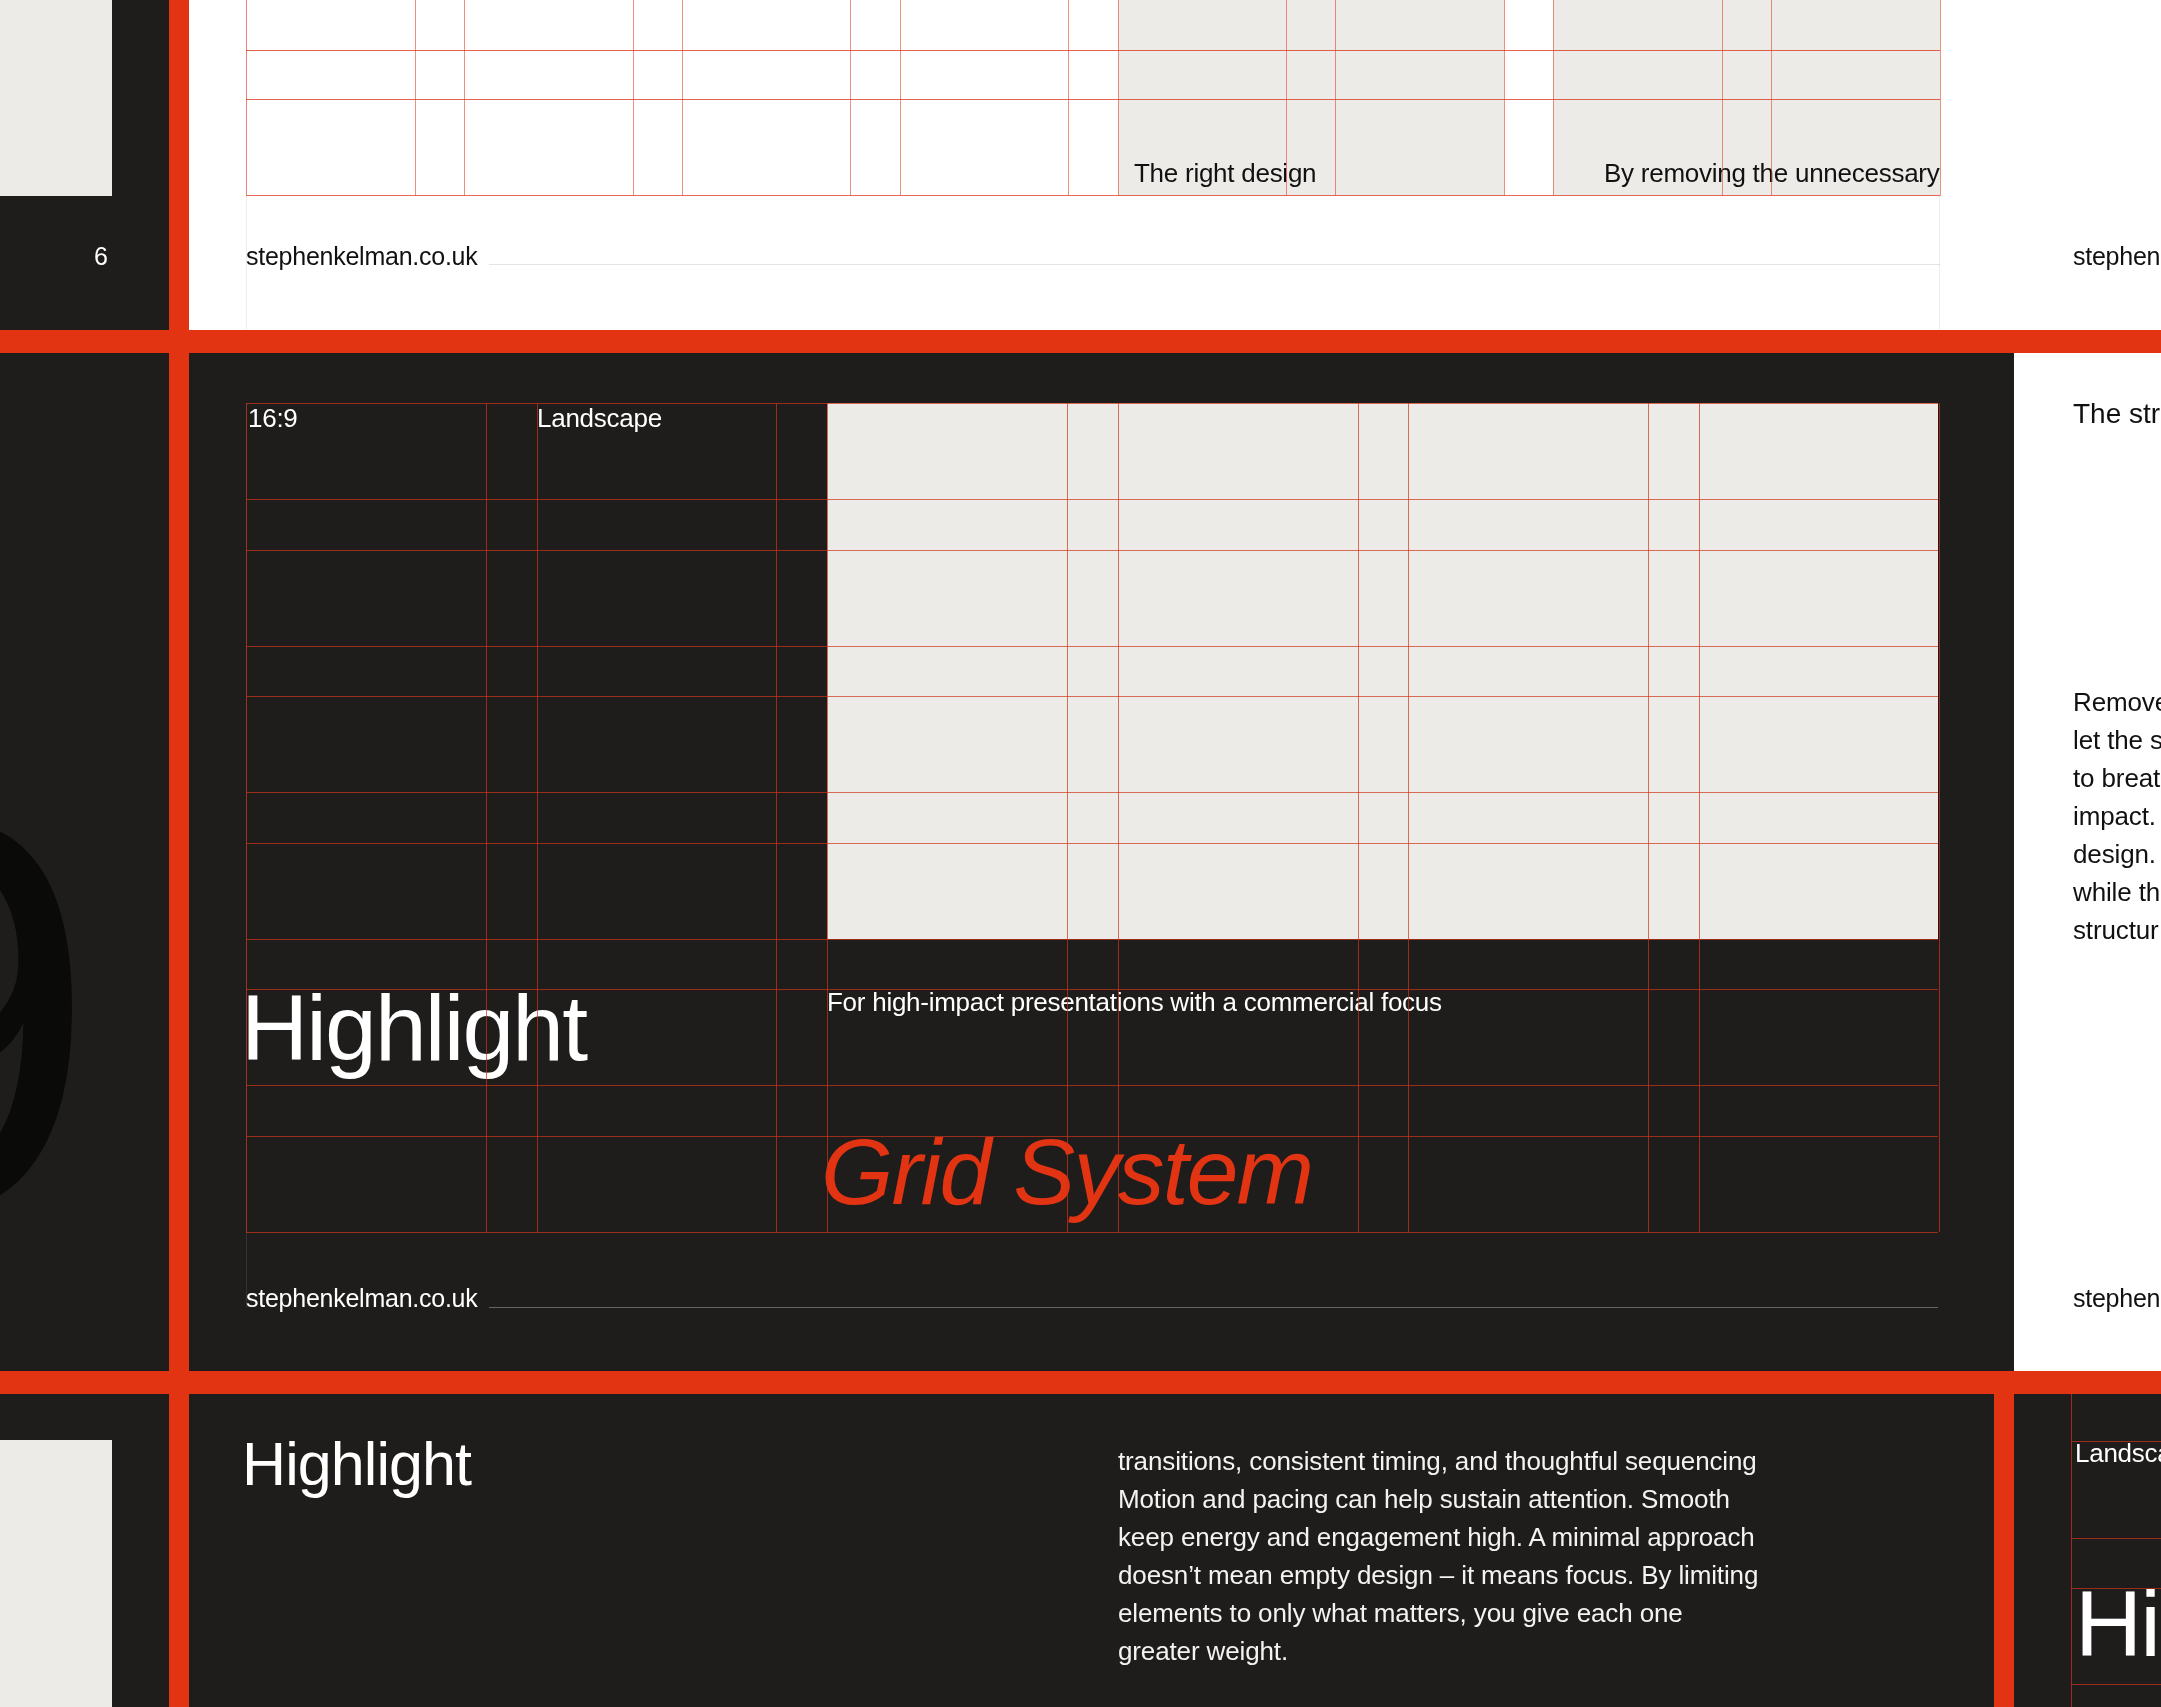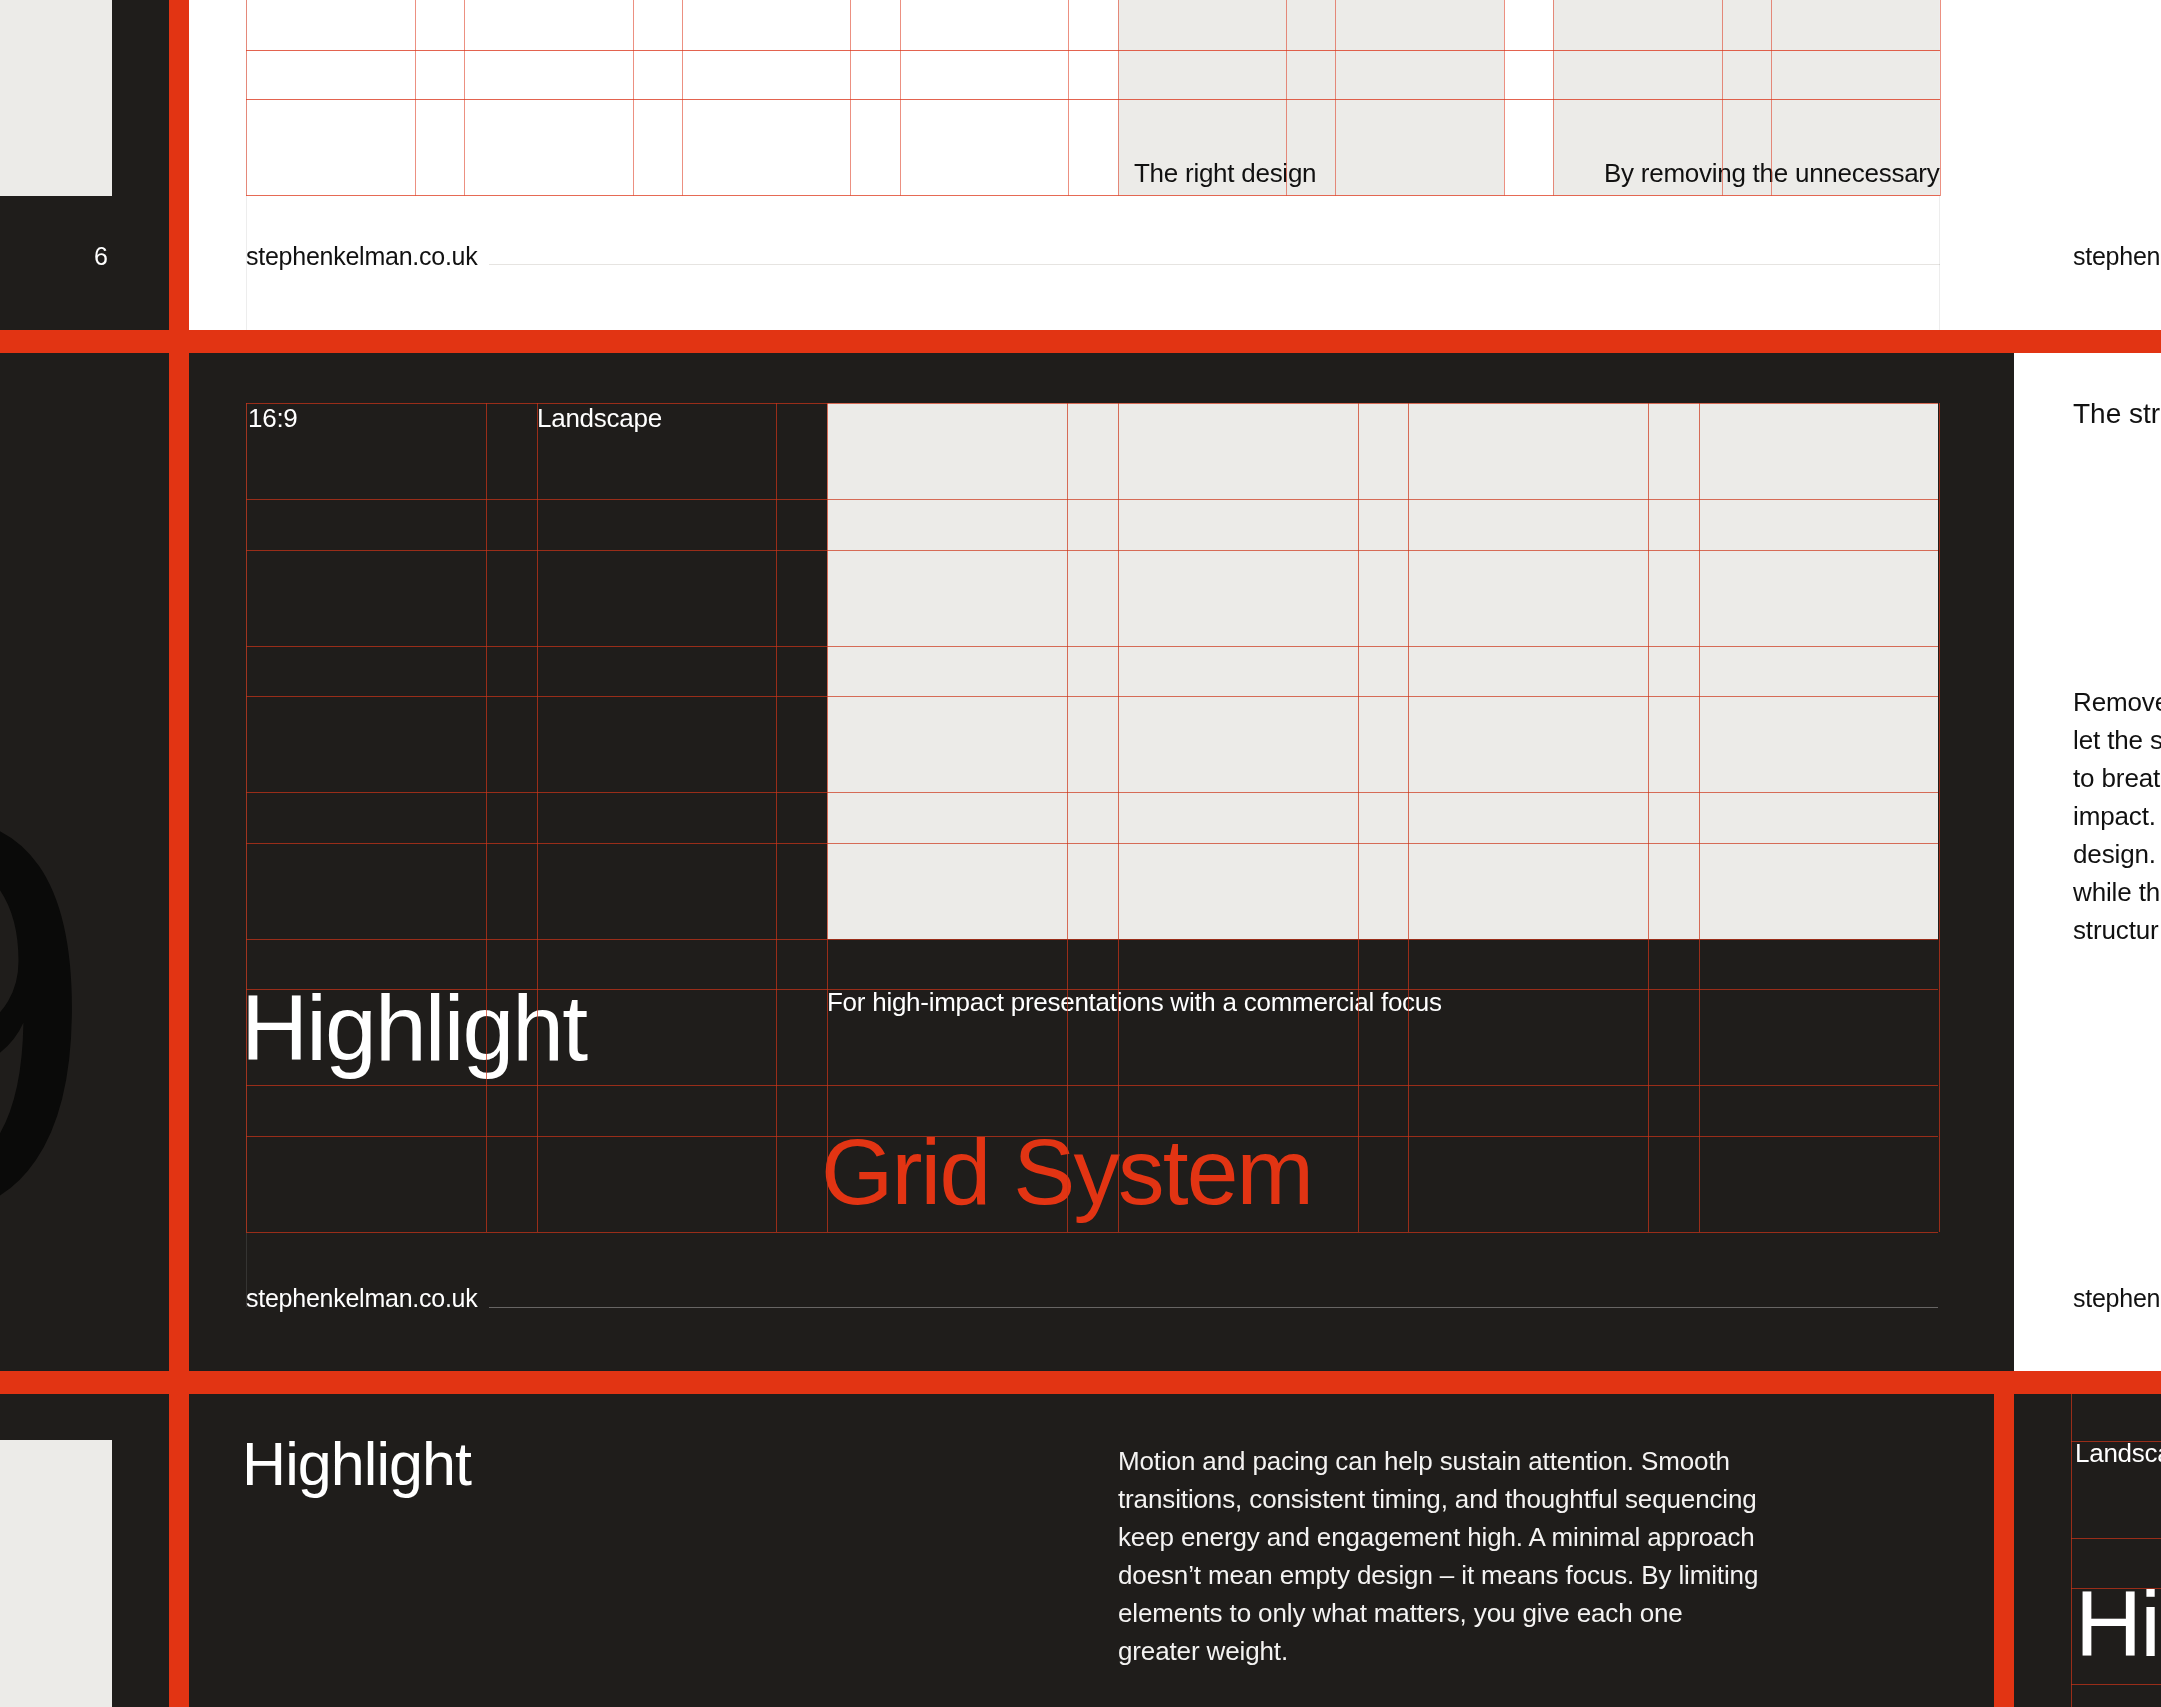--- a/index.html
+++ b/index.html
@@ -89,21 +89,21 @@
   <div class="tile dark" style="left:0; top:353px; width:169px; height:1018px;">
     <span class="numeral" style="left:-212px; top:383px;">9</span>
   </div>
 
   <div class="tile dark" id="tileE" style="left:189px; top:353px; width:1980px; height:1018px;">
     <div class="panel" style="left:638px; top:50px; width:1111px; height:536px;"></div>
     <span class="txt meta w" style="left:59px; top:51px;">16:9</span>
     <span class="txt meta w" style="left:348px; top:51px;">Landscape</span>
     <span class="txt display" style="left:52px; top:629px;">Highlight</span>
     <span class="txt meta w" style="left:638px; top:635px;">For high-impact presentations with a commercial focus</span>
-    <span class="txt display accent" style="left:632px; top:773px;">Grid System</span>
+    <span class="txt display accent" style="left:632px; top:773px;font-style:italic;">Grid System</span>
     <div class="footer-line on-dark" style="left:57px; top:954px; width:1692px;"></div>
     <span class="txt footer-txt w" style="left:57px; top:932px;">stephenkelman.co.uk</span>
     <div class="edge on-dark" style="left:57px; top:50px; height:904px;"></div>
   <div class="gl v-dark" style="left: 57px; top: 50px; height: 829px;"></div>
       <div class="gl v-dark" style="left: 297px; top: 50px; height: 829px;"></div>
       <div class="gl v-dark" style="left: 348px; top: 50px; height: 829px;"></div>
       <div class="gl v-dark" style="left: 587px; top: 50px; height: 829px;"></div>
       <div class="gl v-dark" style="left: 638px; top: 50px; height: 829px;"></div>
       <div class="gl v-dark" style="left: 878px; top: 50px; height: 829px;"></div>
       <div class="gl v-dark" style="left: 929px; top: 50px; height: 829px;"></div>
@@ -140,22 +140,22 @@
     <span class="txt footer-txt b" style="left:59px; top:932px; background:transparent;">stephenke</span>
   </div>
 
   <div class="tile dark" style="left:0; top:1394px; width:169px; height:314px;">
     <div class="panel" style="left:0; top:46px; width:112px; height:268px;"></div>
   </div>
 
   <div class="tile dark" style="left:189px; top:1394px; width:1805px; height:314px;">
     <span class="txt h-mid" style="left:53px; top:40px;">Highlight</span>
     <div class="para w" style="position:absolute; left:929px; top:48px;">
+      <div>transitions, consistent timing, and thoughtful sequencing</div>
       <div>Motion and pacing can help sustain attention. Smooth</div>
-      <div>transitions, consistent timing, and thoughtful sequencing</div>
       <div>keep energy and engagement high. A minimal approach</div>
       <div>doesn’t mean empty design – it means focus. By limiting</div>
       <div>elements to only what matters, you give each one</div>
       <div>greater weight.</div>
     </div>
   </div>
 
   <div class="tile dark" id="tileI" style="left:2014px; top:1394px; width:169px; height:314px;">
     <span class="txt meta w" style="left:61px; top:45px;">Landsca</span>
     <span class="txt display" style="left:61px; top:184px;">Hig</span>

